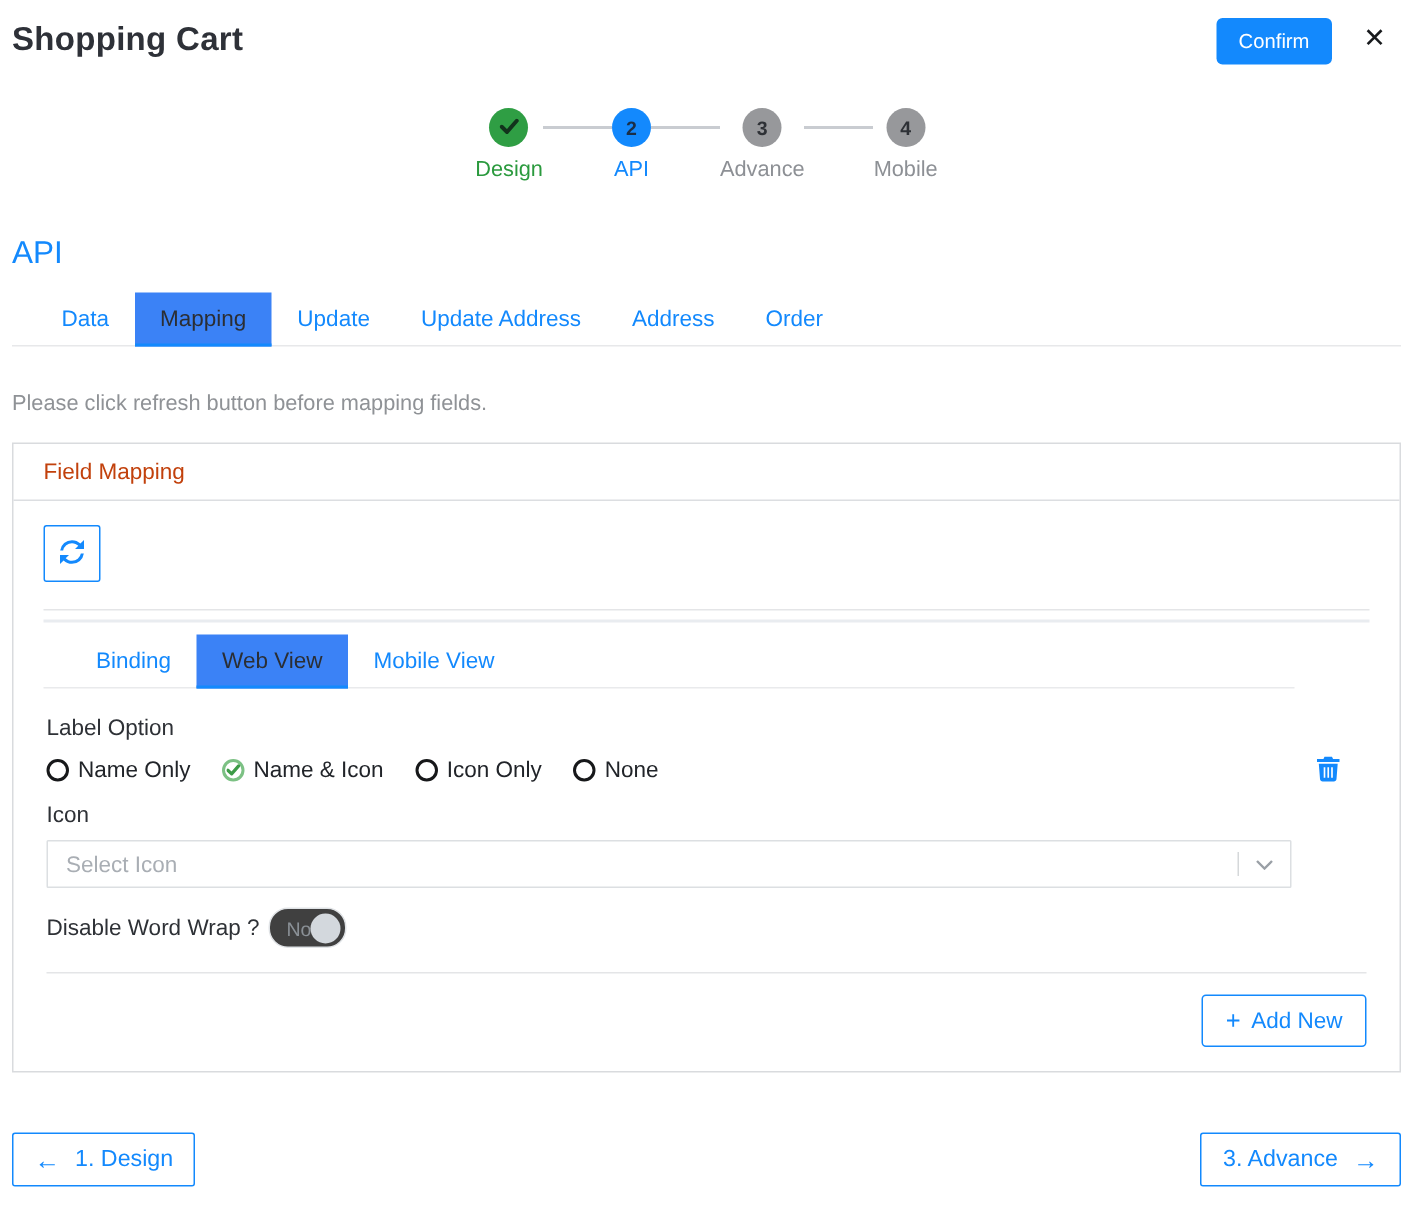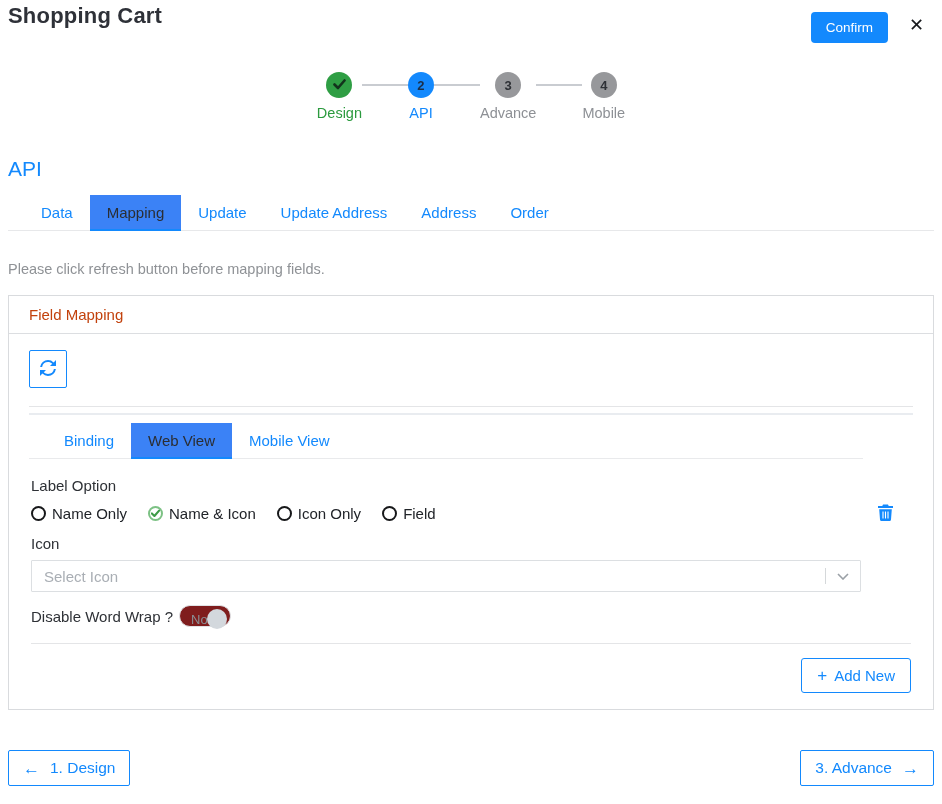--- a/index.html
+++ b/index.html
@@ -8,21 +8,21 @@
   }
   *{box-sizing:border-box;}
   html,body{margin:0;padding:0;}
   body{
     width:942px;height:804px;background:#fff;overflow:hidden;
     font-family:"Liberation Sans", sans-serif;color:#2b2e33;position:relative;
   }
   .page{padding:0 8px;}
 
   
-  .hdr{position:relative;padding-top:3px;height:44px;}
+  .hdr{position:relative;padding-top:13px;height:44px;}
   .hdr-title{font-size:22px;font-weight:600;color:#2e3138;letter-spacing:.2px;}
   .btn-confirm{
     position:absolute;right:46px;top:12px;background:var(--accent);color:#fff;
     border:none;border-radius:4px;font-size:13.5px;padding:8px 15px;cursor:pointer;
     font-family:inherit;
   }
   .close-x{
     position:absolute;right:10px;top:16px;font-size:18px;color:#17191c;cursor:pointer;
     line-height:1;font-weight:400;
   }
@@ -96,22 +96,22 @@
     margin-top:8px;width:830px;height:32px;border:1px solid #dcdfe2;border-radius:1px;
     display:flex;align-items:center;padding-left:12px;cursor:pointer;background:#fff;
   }
   .select-placeholder{font-size:15px;color:#a9aeb4;flex:1;}
   .select-divider{width:1px;height:16px;background:#d5d8da;}
   .select-caret{padding:0 11px;display:flex;align-items:center;}
   .select-caret svg{width:12px;height:7px;stroke:#9aa0a6;fill:none;stroke-width:1.6;}
 
   .wordwrap-row{margin-top:13px;display:flex;align-items:center;gap:6px;}
   .toggle{
-    position:relative;width:52px;height:22px;border:1px solid #e0e3e6;border-radius:13px;
-    background:#7f1d1d;cursor:pointer;
+    position:relative;width:52px;height:27px;border:1px solid #e0e3e6;border-radius:13px;
+    background:#404040;cursor:pointer;
   }
   .toggle-text{
     position:absolute;left:11px;top:6px;font-size:13px;color:#8a9096;
   }
   .toggle-knob{
     position:absolute;right:3px;top:2.5px;width:20px;height:20px;border-radius:50%;background:#d3d8dd;
   }
 
   .hr3{margin-top:16px;height:1px;background:#e4e5e7;}
   .addnew-row{padding:14px 0 16px;display:flex;justify-content:flex-end;}
@@ -221,21 +221,21 @@
                 </svg>
             </span>
             <span>Name &amp; Icon</span>
           </div>
           <div class="radio">
             <span class="radio-circ"></span>
             <span>Icon Only</span>
           </div>
           <div class="radio">
             <span class="radio-circ"></span>
-            <span>Field</span>
+            <span>None</span>
           </div>
         </div>
 
         <span class="trash">
           <span>
             <svg viewBox="0 0 19 19">
               <path d="M7 1.5h5l.7 1.5H17v2H2v-2h4.3z"></path>
               <path d="M3.2 6.2h12.6l-.8 10.2c-.07.9-.85 1.6-1.75 1.6H5.75c-.9 0-1.68-.7-1.75-1.6z"></path>
               <path d="M7 8.5v7M9.5 8.5v7M12 8.5v7" stroke="#fff" stroke-width="1.1" fill="none"></path>
             </svg>

